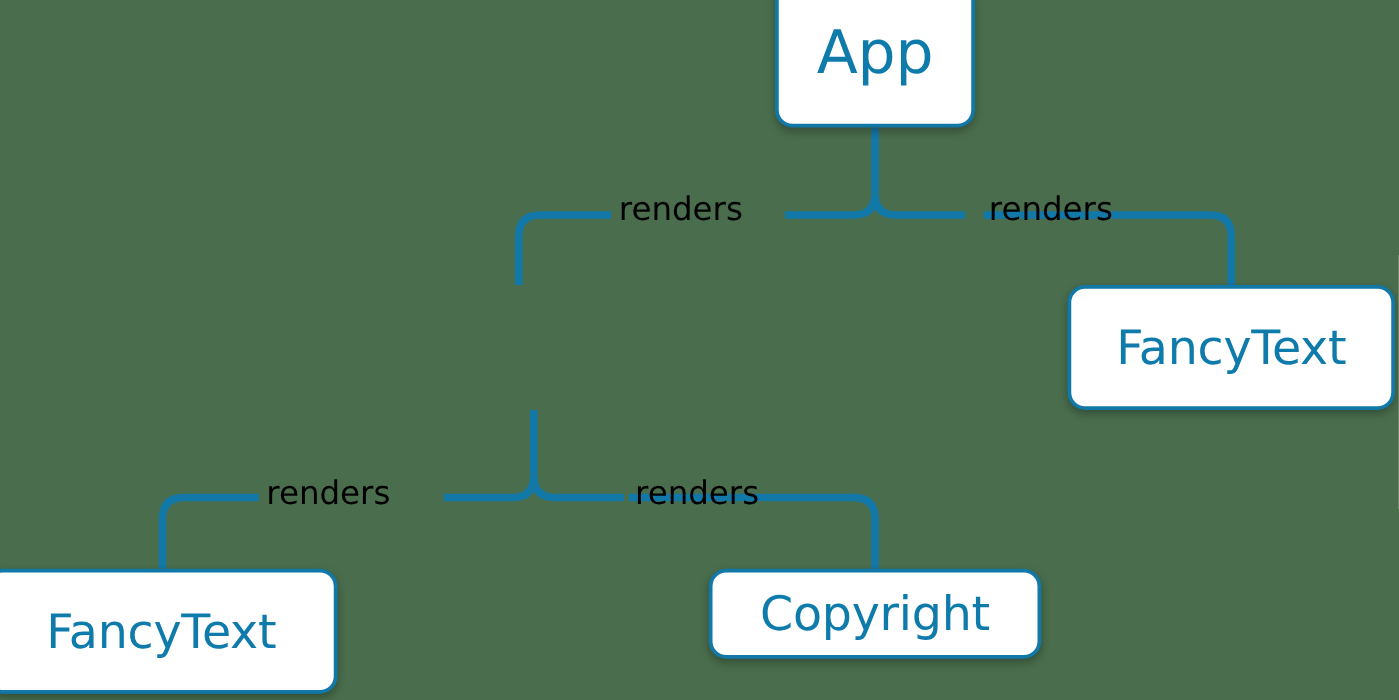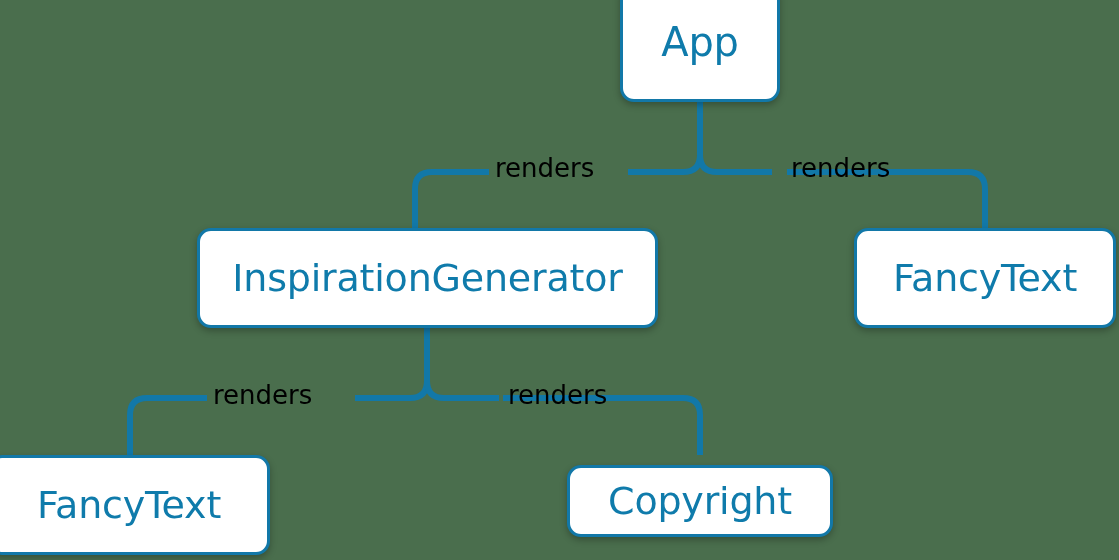--- a/index.html
+++ b/index.html
@@ -44,23 +44,23 @@
     font-size: 38px;
     font-weight: 400;
     letter-spacing: -0.2px;
     white-space: nowrap;
     line-height: 1;
   }
   #node-app        { left: 620px; top: -18px;  width: 160px; height: 120px; }
   #node-inspgen    { left: 197px; top: 228px;  width: 461px; height: 100px; }
   #node-fancy-right{ left: 854px; top: 228px;  width: 262px; height: 100px; }
   #node-fancy-left { left: -12px; top: 455px;  width: 282px; height: 100px; }
-  #node-copyright  { left: 567px; top: 455px;  width: 266px; height: 72px; margin-top: 10px; }
+  #node-copyright  { left: 567px; top: 455px;  width: 266px; height: 72px; }
 
-  #node-app .node-label { font-size: 40px; }
+  #node-app .node-label { font-size: 48px; }
 
   .edge-label {
     position: absolute;
     color: #000000;
     font-family: "DejaVu Sans", sans-serif;
     font-size: 26px;
     font-weight: 400;
     white-space: nowrap;
     z-index: 2;
     line-height: 1;
@@ -99,23 +99,20 @@
 
   <div class="edge-label" id="edge-label-app-inspgen">renders</div>
   <div class="edge-label" id="edge-label-app-fancy">renders</div>
   <div class="edge-label" id="edge-label-ig-fancy">renders</div>
   <div class="edge-label" id="edge-label-ig-copy">renders</div>
 
   <div class="node" id="node-app">
     <span class="node-label">App</span>
   </div>
 
-  <div class="node" id="node-inspgen">
-    <span class="node-label">InspirationGenerator</span>
-  </div>
 
   <div class="node" id="node-fancy-right">
     <span class="node-label">FancyText</span>
   </div>
 
   <div class="node" id="node-fancy-left">
     <span class="node-label">FancyText</span>
   </div>
 
   <div class="node" id="node-copyright">

